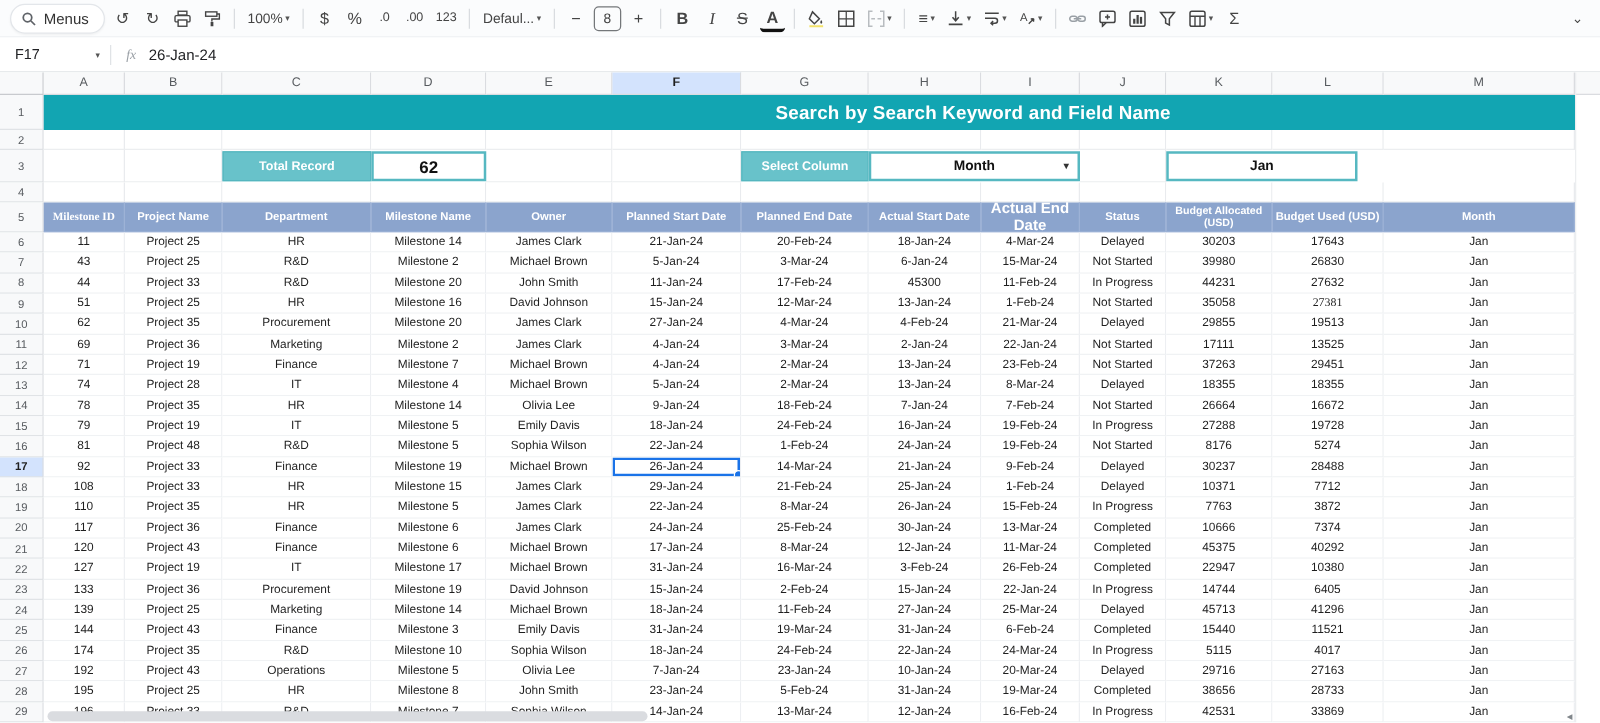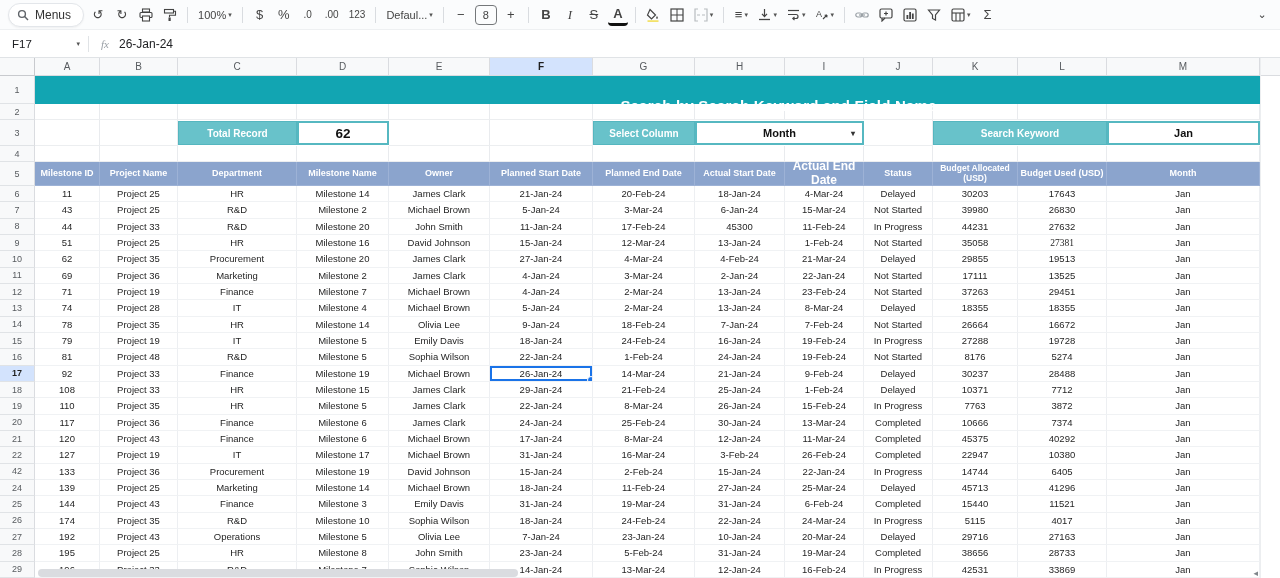--- a/index.html
+++ b/index.html
@@ -53,21 +53,21 @@
   .colhdr-cell { height:18px; background:#f8f9fa; border-right:1px solid #dadce0;
     border-bottom:1px solid #dadce0; font-size:10px; color:#575b5f;
     display:flex; align-items:center; justify-content:center; }
   .colhdr-cell.hl { background:#d3e3fd; color:#1f1f1f; font-weight:bold; }
   #colhdr-fill { flex:1; background:#f8f9fa; border-bottom:1px solid #dadce0; }
 
   #row1 { height:28px; }
   #title-bar { width:1225px; flex:0 0 1225px; background:var(--title-bar); position:relative; }
   #title-text { position:absolute; left:262px; width:963px; top:0; height:28px;
     display:flex; align-items:center; justify-content:center;
-    color:#fff; font-weight:bold; font-size:15px; letter-spacing:0.2px;margin-top:15px; }
+    color:#fff; font-weight:bold; font-size:15px; letter-spacing:0.2px; }
 
   .gridrow { }
   .gcell { border-right:1px solid #e9ebee; border-bottom:1px solid #eceef0; background:#fff; }
 
   #row3 { height:26px; }
   .ctrl-label { background:var(--label-teal); border:1px solid #55b6bf; color:#fff;
     font-weight:bold; font-size:10px; display:flex; align-items:center; justify-content:center;
     margin:1px 0; }
   .ctrl-value { background:#fff; border:2px solid var(--box-border); color:#111;
     font-weight:bold; display:flex; align-items:center; justify-content:center;
@@ -309,21 +309,20 @@
       <div class="ctrl-label" style="width:119px">Total Record</div>
       <div class="ctrl-value" id="total-record-value" style="width:92px">62</div>
       <div class="gcell" style="width:101px"></div>
       <div class="gcell" style="width:103px"></div>
       <div class="ctrl-label" style="width:102px">Select Column</div>
       <div class="ctrl-value" id="select-column-value" style="width:169px">
         <span>Month</span>
         <span class="dd-arrow">▾</span>
       </div>
       <div class="gcell" style="width:69px"></div>
-      <div class="ctrl-label" style="width:174px">Search Keyword</div>
       <div class="ctrl-value" id="search-keyword-value" style="width:153px">Jan</div>
     </div>
 
     <div id="row4" class="flexrow gridrow" style="height:16px">
       <div class="rowhdr">4</div>
       <div id="gridrow4" class="flexrow">
           <div class="gcell" style="width: 65px;"></div>
           <div class="gcell" style="width: 78px;"></div>
           <div class="gcell" style="width: 119px;"></div>
           <div class="gcell" style="width: 92px;"></div>
@@ -335,21 +334,21 @@
           <div class="gcell" style="width: 69px;"></div>
           <div class="gcell" style="width: 85px;"></div>
           <div class="gcell" style="width: 89px;"></div>
           <div class="gcell" style="width: 153px;"></div>
         </div>
     </div>
 
     <div id="row5" class="flexrow">
       <div class="rowhdr">5</div>
       <div id="theaders" class="flexrow">
-          <div class="thcell" style="width: 65px; font-size: 9px;">Milestone ID</div>
+          <div class="thcell" style="width: 65px; font-size: 9px; font-family: Liberation Serif, serif;">Milestone ID</div>
           <div class="thcell" style="width: 78px; font-size: 9px;">Project Name</div>
           <div class="thcell" style="width: 119px; font-size: 9px;">Department</div>
           <div class="thcell" style="width: 92px; font-size: 9px;">Milestone Name</div>
           <div class="thcell" style="width: 101px; font-size: 9px;">Owner</div>
           <div class="thcell" style="width: 103px; font-size: 9px;">Planned Start Date</div>
           <div class="thcell" style="width: 102px; font-size: 9px;">Planned End Date</div>
           <div class="thcell" style="width: 90px; font-size: 9px;">Actual Start Date</div>
           <div class="thcell" style="width: 79px; font-size: 12px;">Actual End Date</div>
           <div class="thcell" style="width: 69px; font-size: 9px;">Status</div>
           <div class="thcell" style="width: 85px; font-size: 8.5px;">Budget Allocated (USD)</div>
@@ -625,21 +624,21 @@
           <div class="dcell" style="width: 103px;">31-Jan-24</div>
           <div class="dcell" style="width: 102px;">16-Mar-24</div>
           <div class="dcell" style="width: 90px;">3-Feb-24</div>
           <div class="dcell" style="width: 79px;">26-Feb-24</div>
           <div class="dcell" style="width: 69px;">Completed</div>
           <div class="dcell" style="width: 85px;">22947</div>
           <div class="dcell" style="width: 89px;">10380</div>
           <div class="dcell" style="width: 153px;">Jan</div>
         </div>
         <div class="flexrow datarow">
-          <div class="rowhdr">42</div>
+          <div class="rowhdr">23</div>
           <div class="dcell" style="width: 65px;">133</div>
           <div class="dcell" style="width: 78px;">Project 36</div>
           <div class="dcell" style="width: 119px;">Procurement</div>
           <div class="dcell" style="width: 92px;">Milestone 19</div>
           <div class="dcell" style="width: 101px;">David Johnson</div>
           <div class="dcell" style="width: 103px;">15-Jan-24</div>
           <div class="dcell" style="width: 102px;">2-Feb-24</div>
           <div class="dcell" style="width: 90px;">15-Jan-24</div>
           <div class="dcell" style="width: 79px;">22-Jan-24</div>
           <div class="dcell" style="width: 69px;">In Progress</div>

